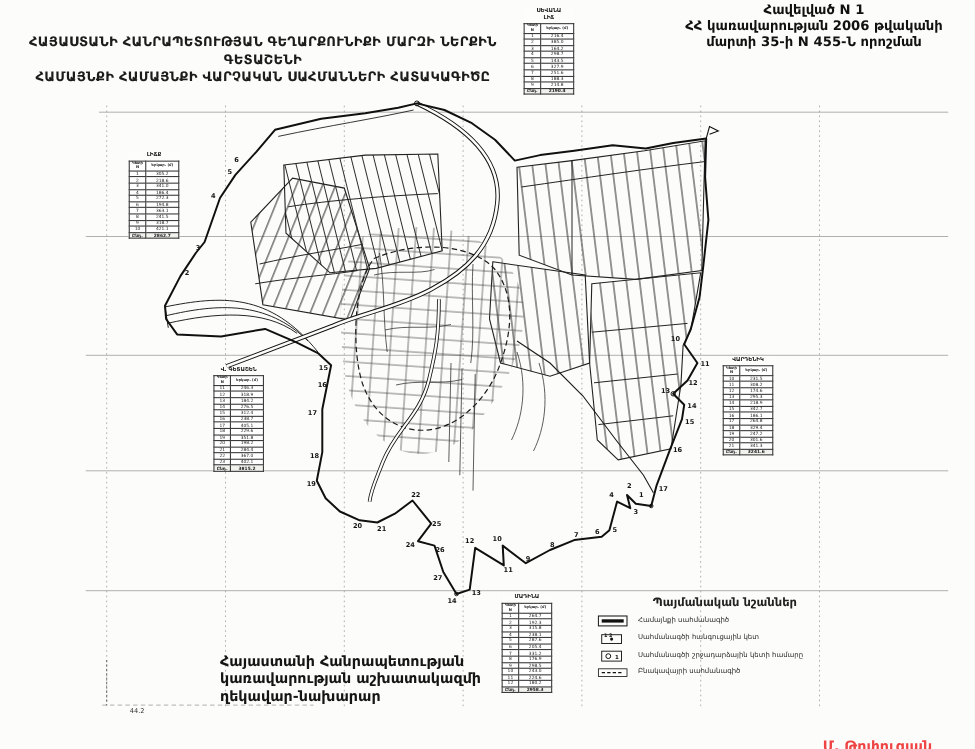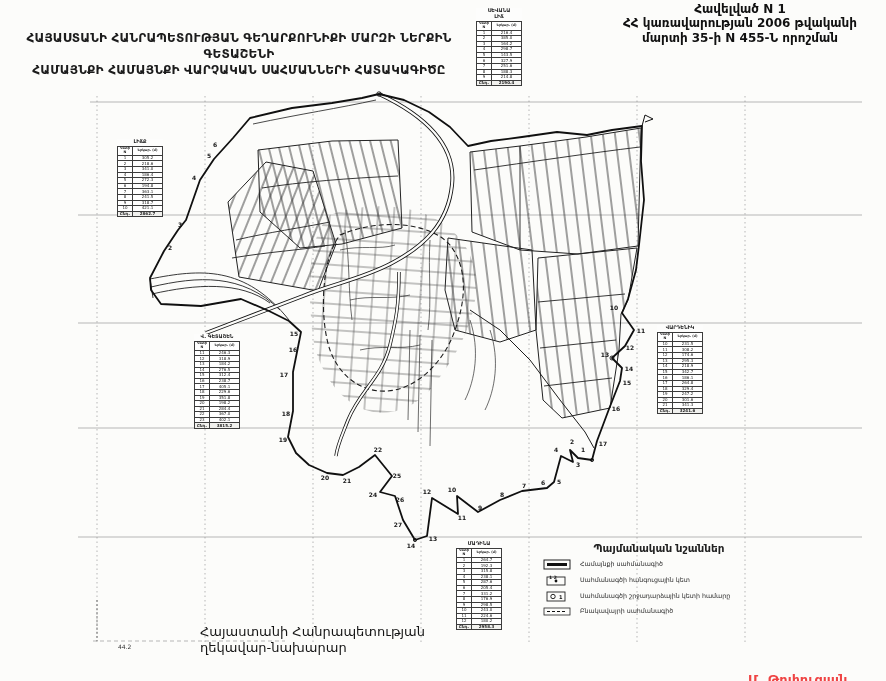--- a/index.html
+++ b/index.html
@@ -5,21 +5,21 @@
   html,body{margin:0;padding:0;}
   body{font-family:"DejaVu Sans","Liberation Sans",sans-serif;background:#e8e8e6;}
   .page{position:relative;width:886px;height:681px;background:#fcfcfa;overflow:hidden;color:#1a1a1a;}
   .map-svg{position:absolute;left:0;top:0;z-index:1;}
   .overlay{position:absolute;z-index:2;}
 
   .map-title{left:6px;top:30px;width:466px;text-align:center;font-weight:bold;
     font-size:12px;line-height:1.35;letter-spacing:.2px;color:#1c1c1c;}
   .annex{right:0;top:2px;width:292px;text-align:center;font-weight:bold;
     font-size:12px;line-height:1.2;color:#111;}
-  .signature{left:200px;top:624px;font-size:13px;font-weight:normal;line-height:1.22;color:#151515;}
+  .signature{left:200px;top:594px;font-size:13px;font-weight:bold;line-height:1.22;color:#151515;}
   .sig-name{left:748px;top:672px;font-size:13px;font-weight:bold;color:#ef4444;}
   .scale-mark{left:118px;top:643px;font-size:6px;color:#333;}
 
   .legend{left:543px;top:542px;width:232px;text-align:center;}
   .legend-title{font-size:10.5px;font-weight:bold;margin-bottom:5px;color:#222;}
   .legend-row{display:flex;align-items:center;gap:7px;margin-bottom:4px;}
   .legend-row svg{flex:0 0 auto;}
   .legend-label{font-size:6.3px;color:#2a2a2a;line-height:1.05;}
 
   #tables-layer{position:absolute;left:0;top:0;width:886px;height:681px;z-index:2;pointer-events:none;}
@@ -196,20 +196,21 @@
   </div>
 
   <div class="overlay annex">
     <div>Հավելված N 1</div>
     <div>ՀՀ կառավարության 2006 թվականի</div>
     <div>մարտի 35-ի N 455-Ն որոշման</div>
   </div>
 
   <div class="overlay signature">
     <div>Հայաստանի Հանրապետության</div>
+    <div>կառավարության աշխատակազմի</div>
     <div>ղեկավար-նախարար</div>
   </div>
 
   <div class="overlay sig-name">Մ. Թոփուզյան</div>
 
   <div class="overlay scale-mark">44.2</div>
 
   <div class="overlay legend">
     <div class="legend-title">Պայմանական նշաններ</div>
 

